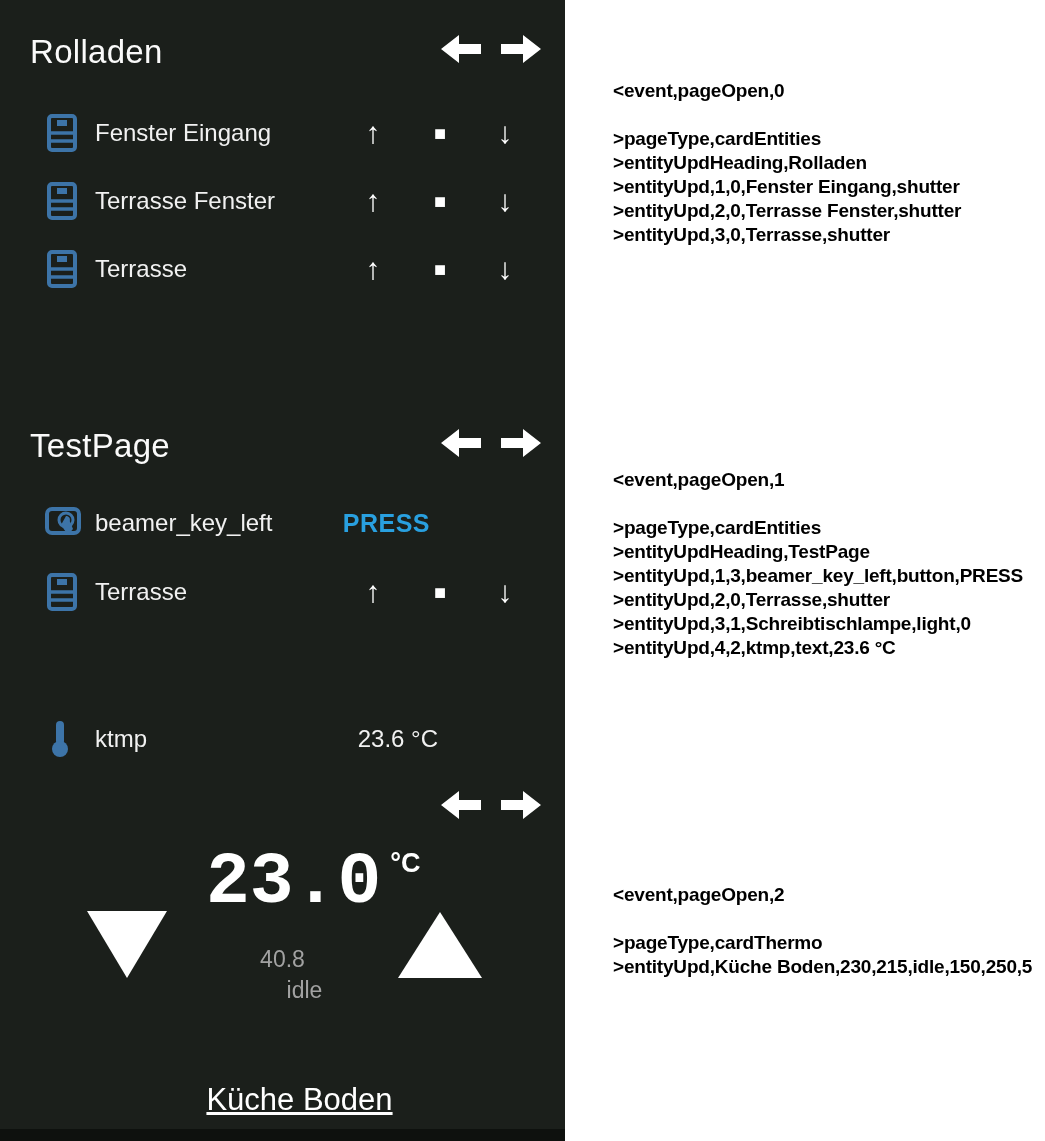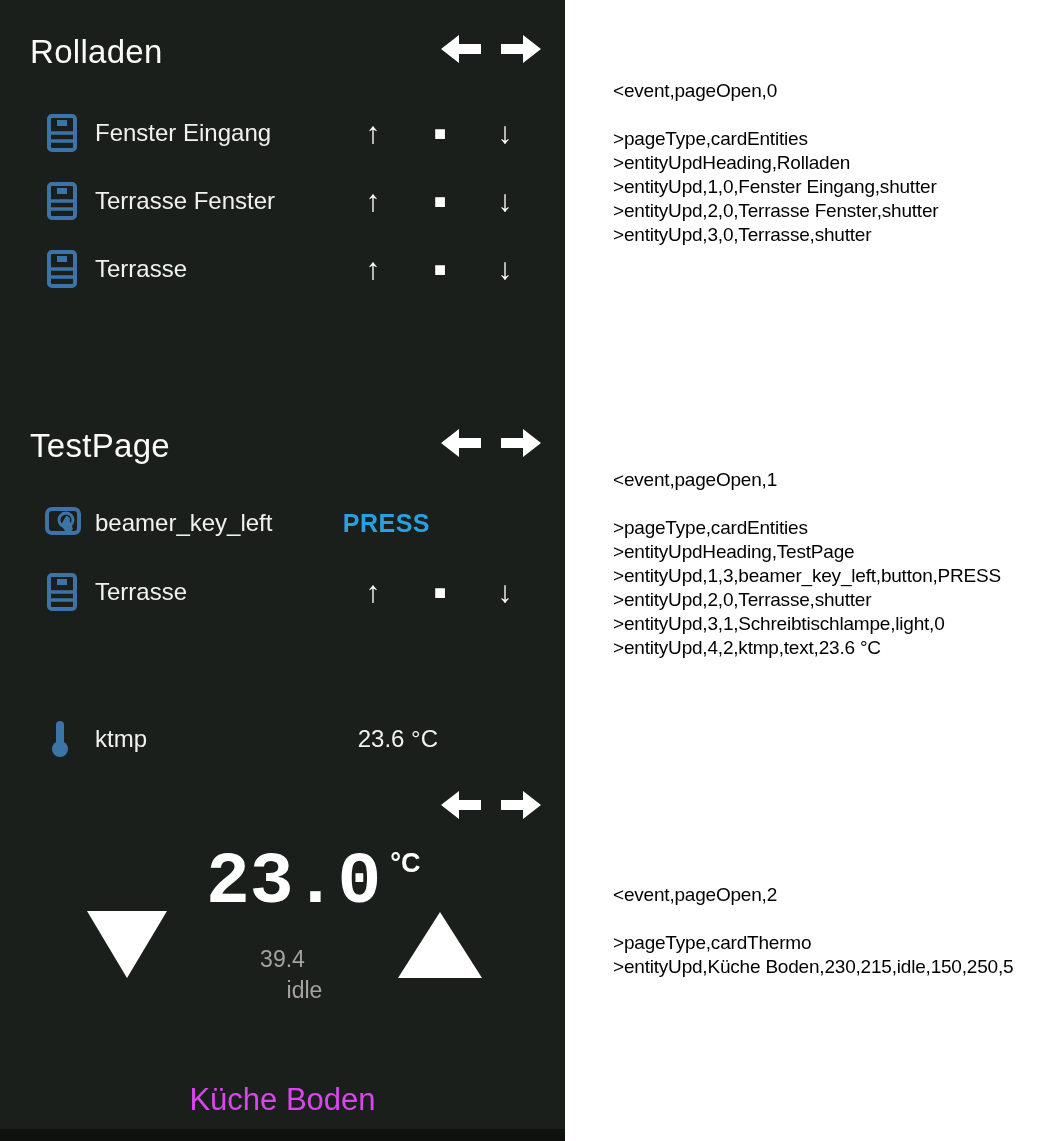--- a/index.html
+++ b/index.html
@@ -52,25 +52,25 @@
 
   .tri { position:absolute; width:0; height:0; background:none; border-style:solid; cursor:pointer; padding:0; }
   .tri.down { left:87px;  top:911px; border-width:67px 40px 0 40px;
               border-color:#ffffff transparent transparent transparent; }
   .tri.up   { left:398px; top:912px; border-width:0 42px 66px 42px;
               border-color:transparent transparent #ffffff transparent; }
 
   .center-line { position:absolute; left:0; width:565px; text-align:center; color:#a2a2a2; }
   .setpoint { top:946px; font-size:23px; }
   .status   { top:977px; font-size:23px;padding-left:44px; }
-  .thermo-name { position:absolute; left:0; top:1082px; width:565px; text-align:center;
-                 color:#d946ef; font-size:31px; }
+  .thermo-name { position:absolute; left:17px; top:1082px; width:565px; text-align:center;
+                 color:#ffffff; font-size:31px;text-decoration:underline; }
 
   
-  .log { position:absolute; left:613px; color:#000000; font-size:19px; font-weight:400;
+  .log { position:absolute; left:613px; color:#000000; font-size:19px; font-weight:700;
          line-height:24px; letter-spacing:-0.2px; white-space:pre; }
   .log-0 { top:79px; }
   .log-1 { top:468px; }
   .log-2 { top:883px; }
 
   svg .blue-fill { fill:var(--icon-blue,#3d74a8); }
   svg .blue-stroke { stroke:var(--icon-blue,#3d74a8); fill:none; }
 </style>
 </head>
 <body>
@@ -203,21 +203,21 @@
   </div>
 
   <div class="thermo-temp">
     <span class="big">23.0</span>
     <span class="unit">°C</span>
   </div>
 
   <button class="tri down"></button>
   <button class="tri up"></button>
 
-  <div class="center-line setpoint">39.4</div>
+  <div class="center-line setpoint">40.8</div>
   <div class="center-line status">idle</div>
   <div class="thermo-name">Küche Boden</div>
 
   <div class="panel-bottom-strip"></div>
 </div>
 
 <div class="log log-0">&lt;event,pageOpen,0
 
 &gt;pageType,cardEntities
 &gt;entityUpdHeading,Rolladen

